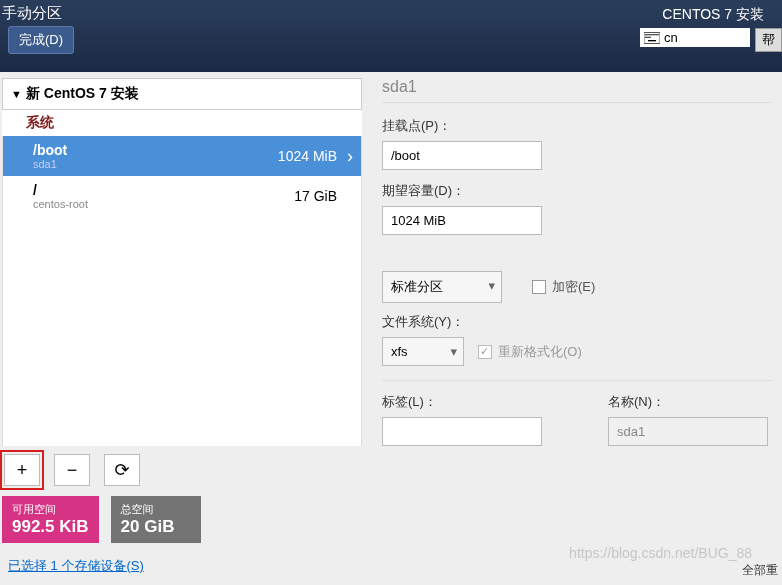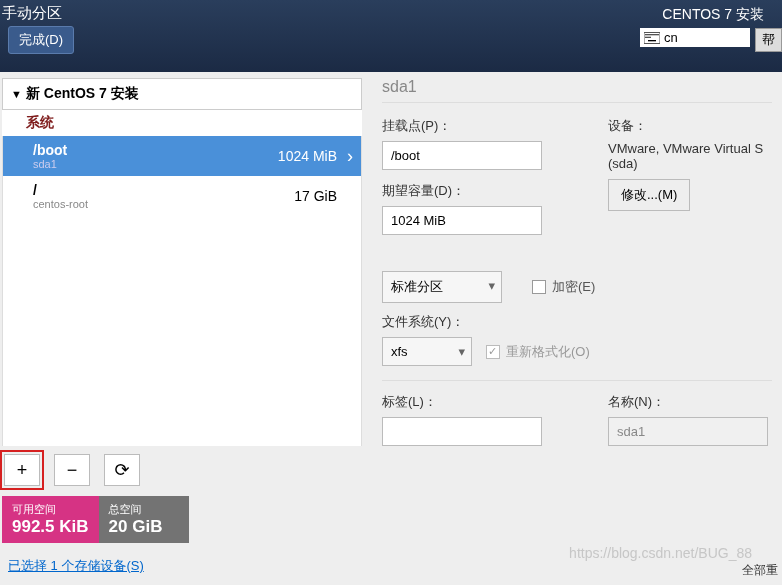--- a/index.html
+++ b/index.html
@@ -27,21 +27,21 @@
 .part-name { font-size: 14px; font-weight: bold; }
 .part-sub { font-size: 11px; color: #888; }
 .part-item.selected .part-sub { color: #cce; }
 .part-size { font-size: 14px; }
 .chev { position: absolute; right: 8px; color: #fff; font-size: 18px; }
 
 .btn-row { display: flex; gap: 14px; padding: 8px 0 6px 2px; }
 .sq-btn { width: 36px; height: 32px; background: #fff; border: 1px solid #bbb; display: flex; align-items: center; justify-content: center; font-size: 18px; cursor: pointer; }
 .add-highlight { outline: 2px solid #d62020; outline-offset: 2px; }
 
-.space-row { display: flex; gap: 0; padding: 4px 0; }
+.space-row { display: flex; gap: 12px; padding: 4px 0; }
 .space-box { padding: 6px 10px; color: #fff; min-width: 90px; }
 .space-avail { background: #d63384; }
 .space-total { background: #737373; }
 .space-label { font-size: 11px; }
 .space-val { font-size: 17px; font-weight: bold; }
 
 .storage-link { color: #0066cc; text-decoration: underline; font-size: 13px; padding: 10px 6px; display: inline-block; cursor: pointer; }
 
 .detail-title { font-size: 16px; color: #888; margin-bottom: 14px; border-bottom: 1px solid #ddd; padding-bottom: 6px; }
 .field-row { display: flex; gap: 16px; margin-bottom: 12px; }
@@ -137,40 +137,35 @@
     <div class="detail-title">sda1</div>
 
     <div class="field-row">
       <div class="field-col">
         <div class="field-label">挂载点(P)：</div>
         <input class="text-input" value="/boot" style="">
         <div style="height:12px"></div>
         <div class="field-label">期望容量(D)：</div>
         <input class="text-input" value="1024 MiB" style="">
       </div>
-      <div class="field-col" style="margin-left:50px">
-        <div class="field-label">设备：</div>
-        <div class="device-text" style="max-width:160px">VMware, VMware Virtual S (sda)</div>
-        <button class="modify-btn">修改...(M)</button>
-      </div>
     </div>
 
     <div style="height:24px"></div>
     <div style="display:flex;align-items:center;gap:30px">
       <div class="select-box">标准分区</div>
       <div class="chk-row">
         <span class="chk"></span>
         <span>加密(E)</span>
       </div>
     </div>
 
     <div style="height:10px"></div>
     <div class="field-label">文件系统(Y)：</div>
     <div style="display:flex;align-items:center;gap:14px">
-      <div class="select-box" style="width:90px">xfs</div>
+      <div class="select-box" style="width:82px">xfs</div>
       <div class="chk-row" style="color:#999">
         <span class="chk checked" style="border-color:#bbb;color:#999"></span>
         <span>重新格式化(O)</span>
       </div>
     </div>
 
     <div class="divider2"></div>
 
     <div class="field-row">
       <div class="field-col">

